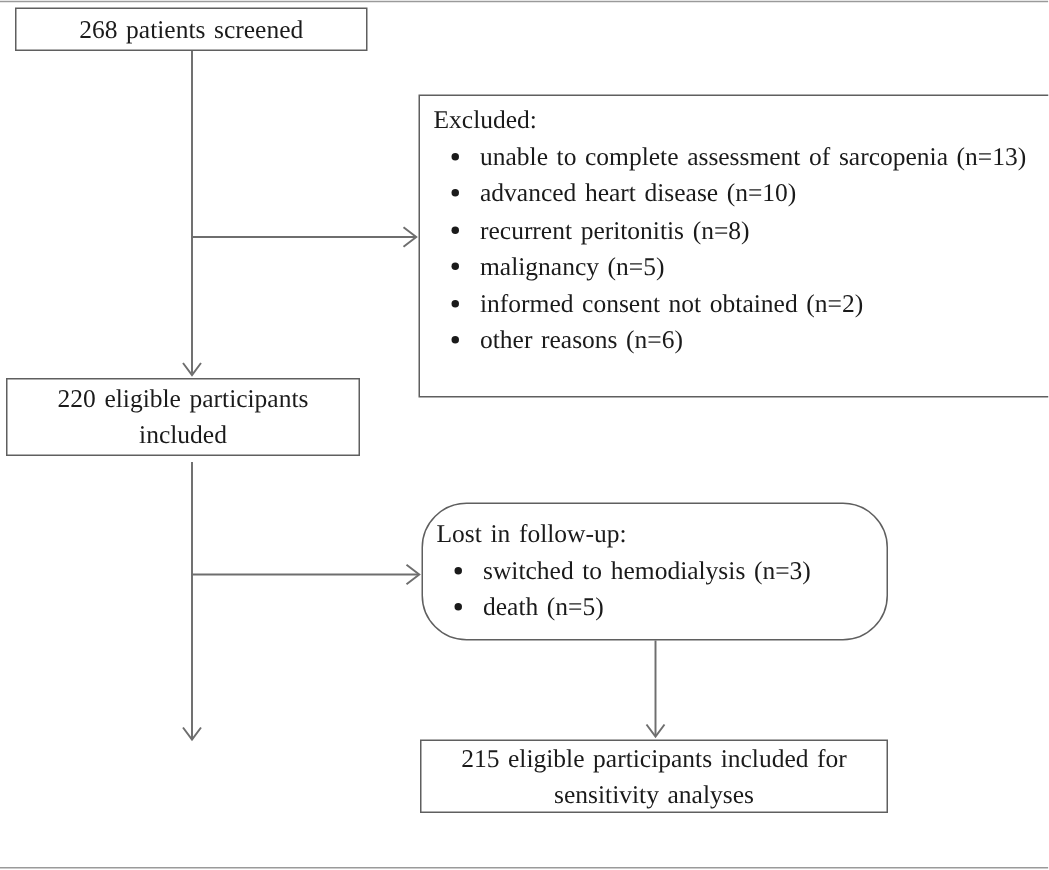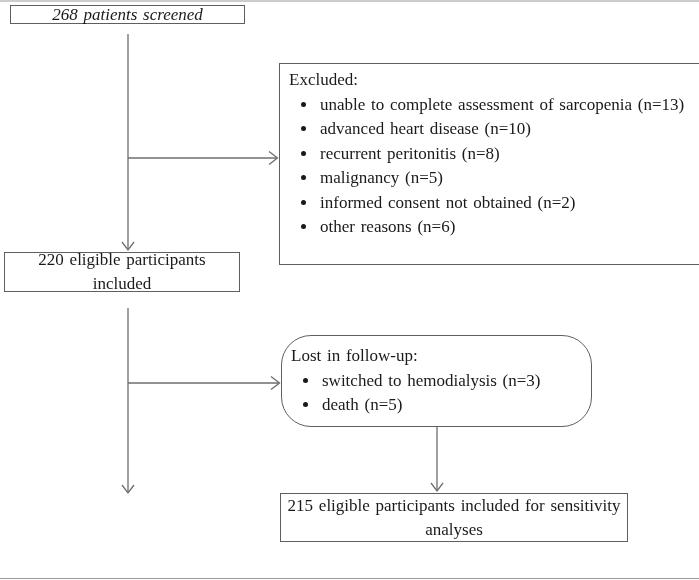--- a/index.html
+++ b/index.html
@@ -28,26 +28,26 @@
     line-height: 24px;
   }
   .node.centered {
     display: flex;
     align-items: center;
     justify-content: center;
     text-align: center;
     padding: 2px 6px;
   }
   
-  .box-screened    { left: 10px;  top: 5px;   width: 235px; height: 19px; font-style: italic; }
+  .box-screened    { left: 10px;  top: 5px;   width: 235px; height: 29px; }
   .box-excluded    { left: 279px; top: 63px;  width: 453px; height: 202px; padding: 4px 8px 0 9px; }
-  .box-eligible    { left: 4px;   top: 252px; width: 236px; height: 40px; }
+  .box-eligible    { left: 4px;   top: 252px; width: 236px; height: 52px; }
   .box-lost        { left: 281px; top: 335px; width: 311px; height: 92px; padding: 8px 8px 0 9px; border-radius: 30px; }
   .box-primary     { left: 11px;  top: 495px; width: 231px; height: 78px; }
-  .box-sensitivity { left: 280px; top: 493px; width: 348px; height: 49px; }
+  .box-sensitivity { left: 280px; top: 493px; width: 312px; height: 49px; }
 
   .list-title { line-height: 24.5px; }
   .node ul {
     margin: 0;
     padding: 0 0 0 29px;
     list-style: disc outside;
   }
   .node li {
     line-height: 24.5px;
     padding-left: 2px;

